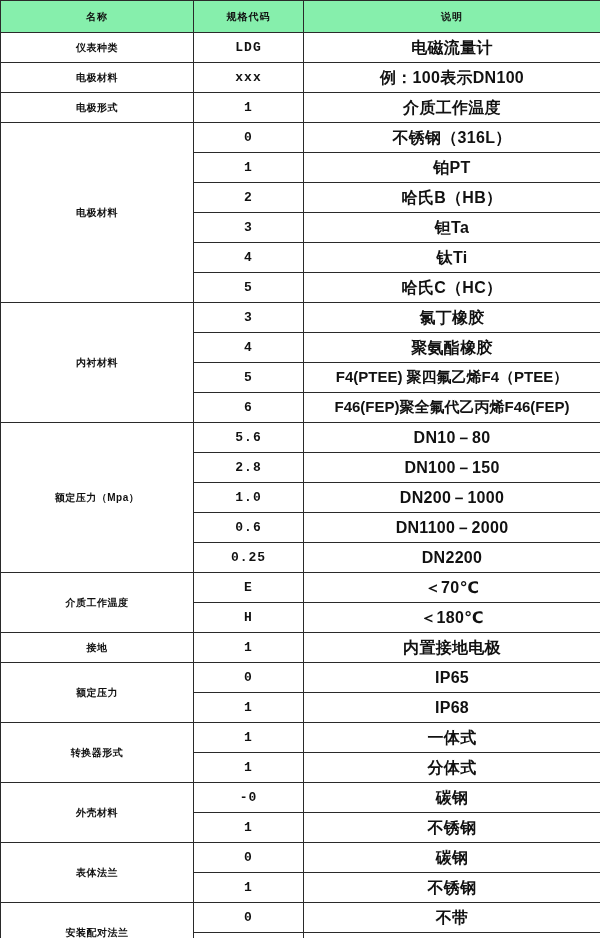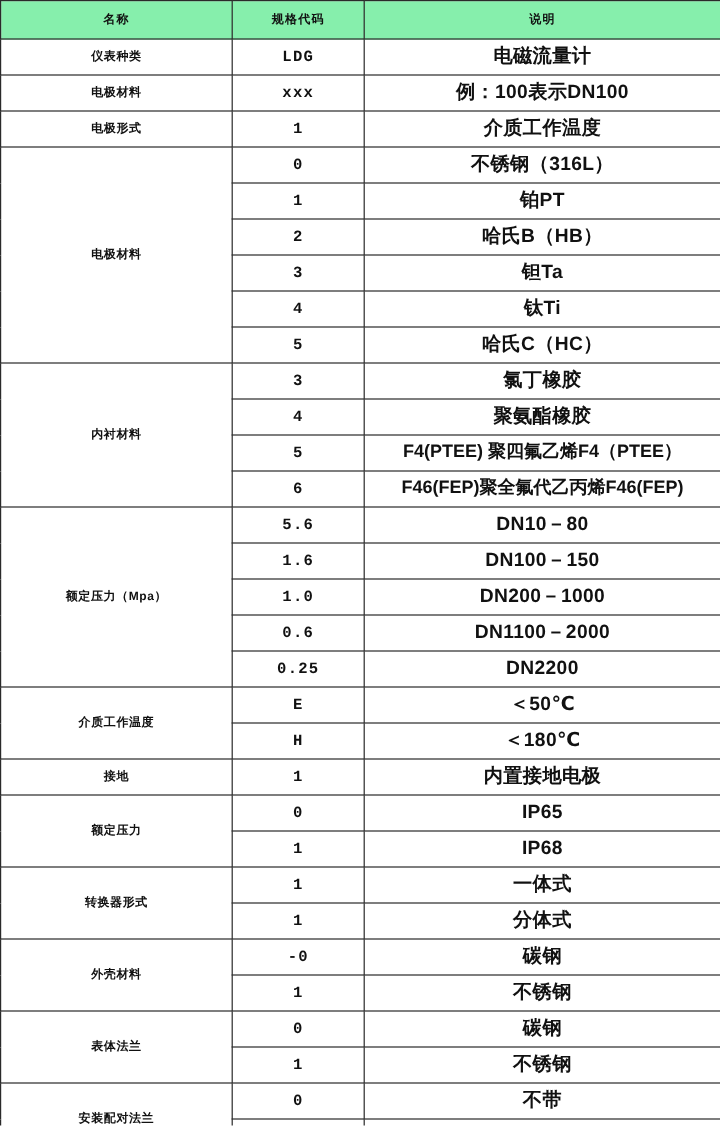--- a/index.html
+++ b/index.html
@@ -130,39 +130,39 @@
       <tr class="r">
         <td class="code">6</td>
         <td class="desc small">F46(FEP)聚全氟代乙丙烯F46(FEP)</td>
       </tr>
       <tr class="r">
         <td class="name" rowspan="5">额定压力（Mpa）</td>
         <td class="code">5.6</td>
         <td class="desc">DN10－80</td>
       </tr>
       <tr class="r">
-        <td class="code">1.6</td>
+        <td class="code">2.8</td>
         <td class="desc">DN100－150</td>
       </tr>
       <tr class="r">
         <td class="code">1.0</td>
         <td class="desc">DN200－1000</td>
       </tr>
       <tr class="r">
         <td class="code">0.6</td>
         <td class="desc">DN1100－2000</td>
       </tr>
       <tr class="r">
         <td class="code">0.25</td>
         <td class="desc">DN2200</td>
       </tr>
       <tr class="r">
         <td class="name" rowspan="2">介质工作温度</td>
         <td class="code">E</td>
-        <td class="desc">＜50℃</td>
+        <td class="desc">＜70℃</td>
       </tr>
       <tr class="r">
         <td class="code">H</td>
         <td class="desc">＜180℃</td>
       </tr>
       <tr class="r">
         <td class="name" rowspan="1">接地</td>
         <td class="code">1</td>
         <td class="desc">内置接地电极</td>
       </tr>

